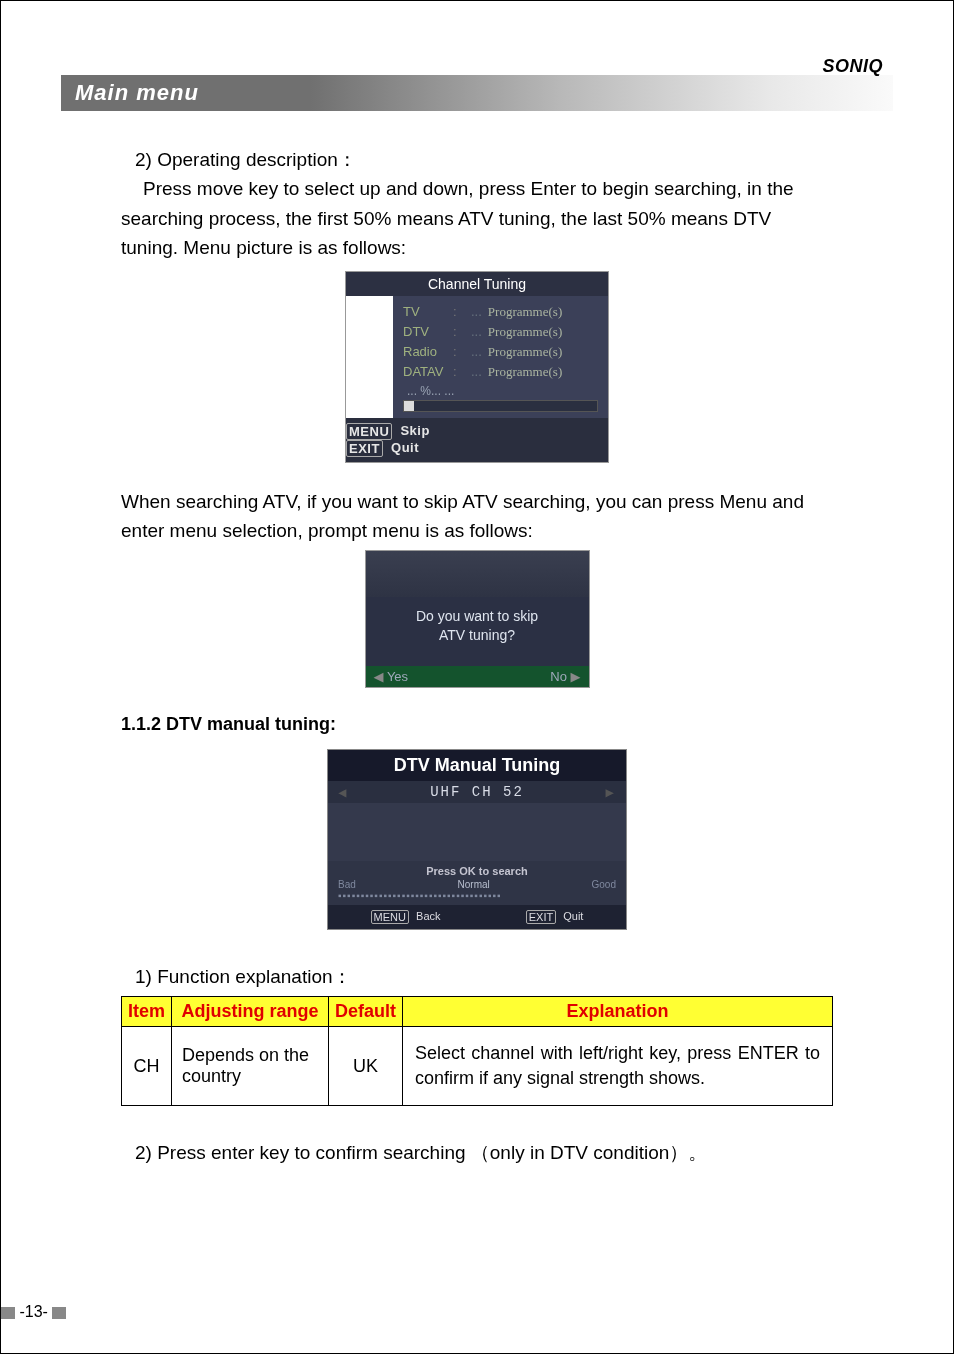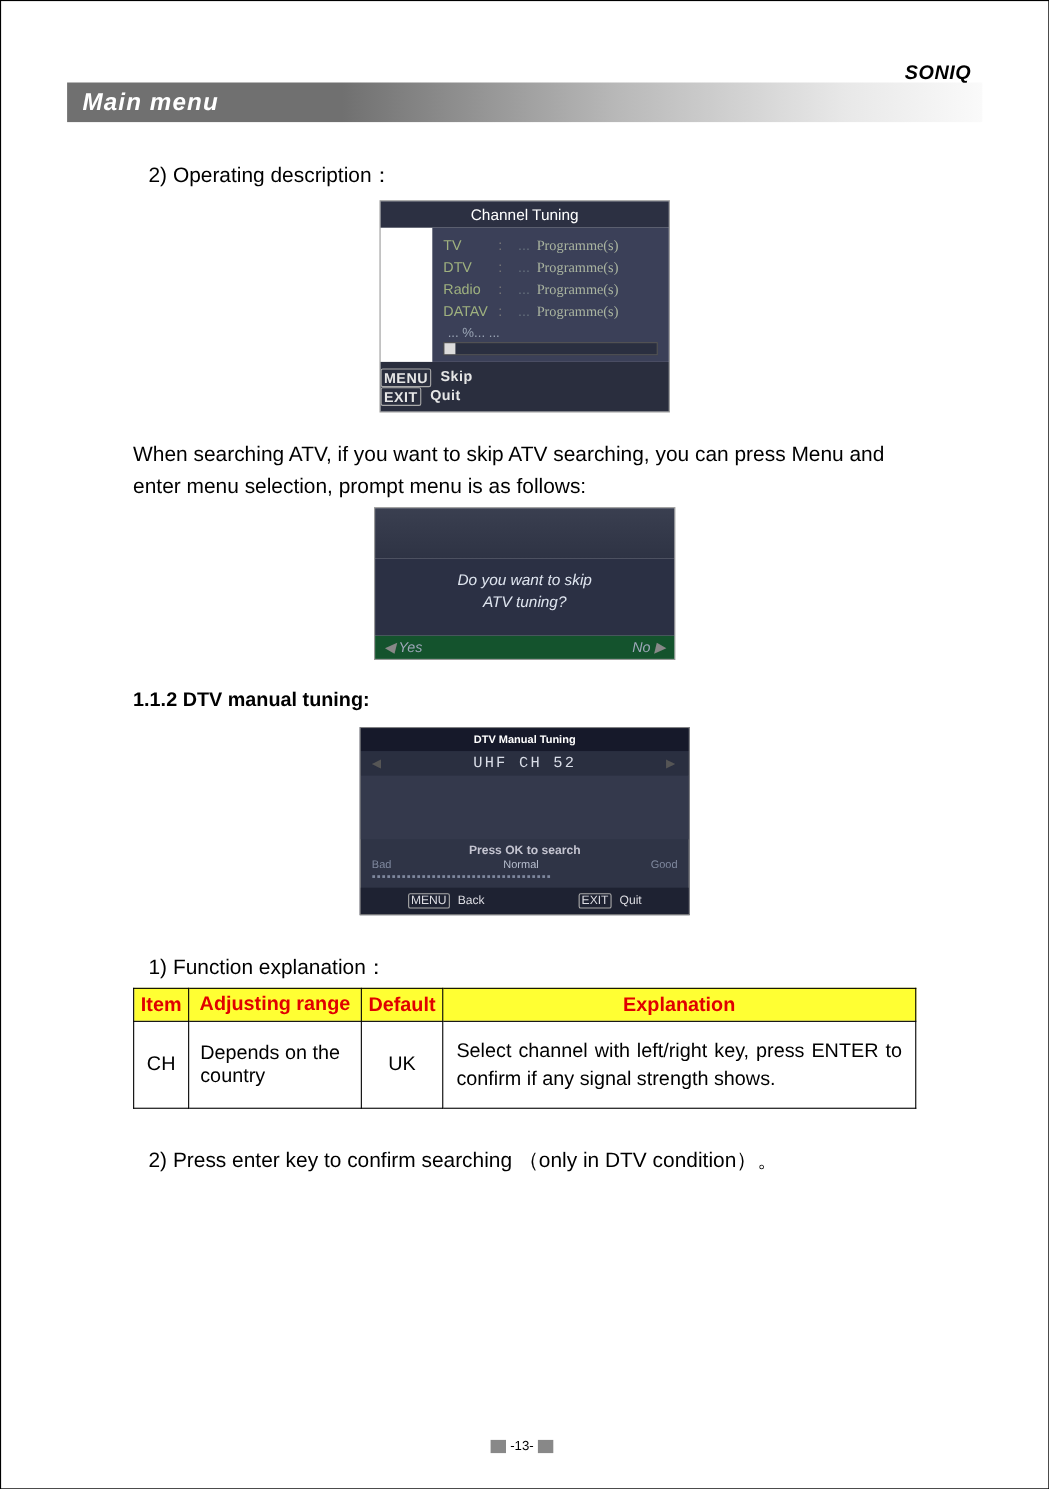--- a/index.html
+++ b/index.html
@@ -105,24 +105,23 @@
     font-size: 8px;
     padding: 0 2px;
     color: #ccc;
     margin-right: 4px;
     vertical-align: middle;
   }
   .osd-footer span { color: #e6e6e6; font-size: 13px; font-weight: bold; letter-spacing: 0.5px; }
 
   
   .skip-osd {
-    width: 274px;
+    width: 225px;
     margin: 4px auto 20px auto;
     border: 1px solid #999;
-    font-style: italic;
   }
   .skip-top { height: 46px; background: linear-gradient(#3a3f50, #2e3344); }
   .skip-body {
     background: #2b3044;
     color: #dfe5ef;
     text-align: center;
     font-size: 14px;
     padding: 10px 0 20px 0;
     line-height: 1.4;
   }
@@ -151,21 +150,21 @@
     background: #2f3446;
     color: #d9dde7;
     font-size: 12px;
   }
   .dtv-title {
     background: #16192a;
     color: #fff;
     text-align: center;
     padding: 5px 0;
     font-weight: bold;
-    font-size: 10px;
+    font-size: 18px;
   }
   .dtv-ch {
     text-align: center;
     padding: 3px 0;
     font-family: "Courier New", monospace;
     font-size: 14px;
     letter-spacing: 2px;
     background: #2a2f40;
     position: relative;
   }
@@ -236,22 +235,21 @@
 
   .last-para {
     font-size: 19px;
     padding: 34px 60px 0 74px;
   }
 
   .page-num {
     position: absolute;
     bottom: 32px;
     left: 0; right: 5px;
-    text-align: center;
-    font-size: 12px;
+    font-size: 16px;
   }
   .page-num .box {
     display: inline-block;
     width: 14px; height: 12px;
     background: #888;
     vertical-align: middle;
   }
 </style>
 </head>
 <body>
@@ -259,20 +257,21 @@
 <div class="page">
 
   <div class="brand">SONIQ</div>
 
   <div class="title-bar">
     <span>Main menu</span>
   </div>
 
   <div class="body-text">
     <div class="indent-small">2) Operating description：</div>
+    <div class="para2">Press move key to select up and down, press Enter to begin searching, in the searching process, the first 50% means ATV tuning, the last 50% means DTV tuning. Menu picture is as follows:</div>
   </div>
 
   <div class="osd">
     <div class="osd-title">Channel Tuning</div>
     <div class="osd-body">
       <div class="osd-row">
         <span class="label">TV</span>
         <span class="colon">:</span>
         <span class="dots">...</span>
         <span class="val">Programme(s)</span>

